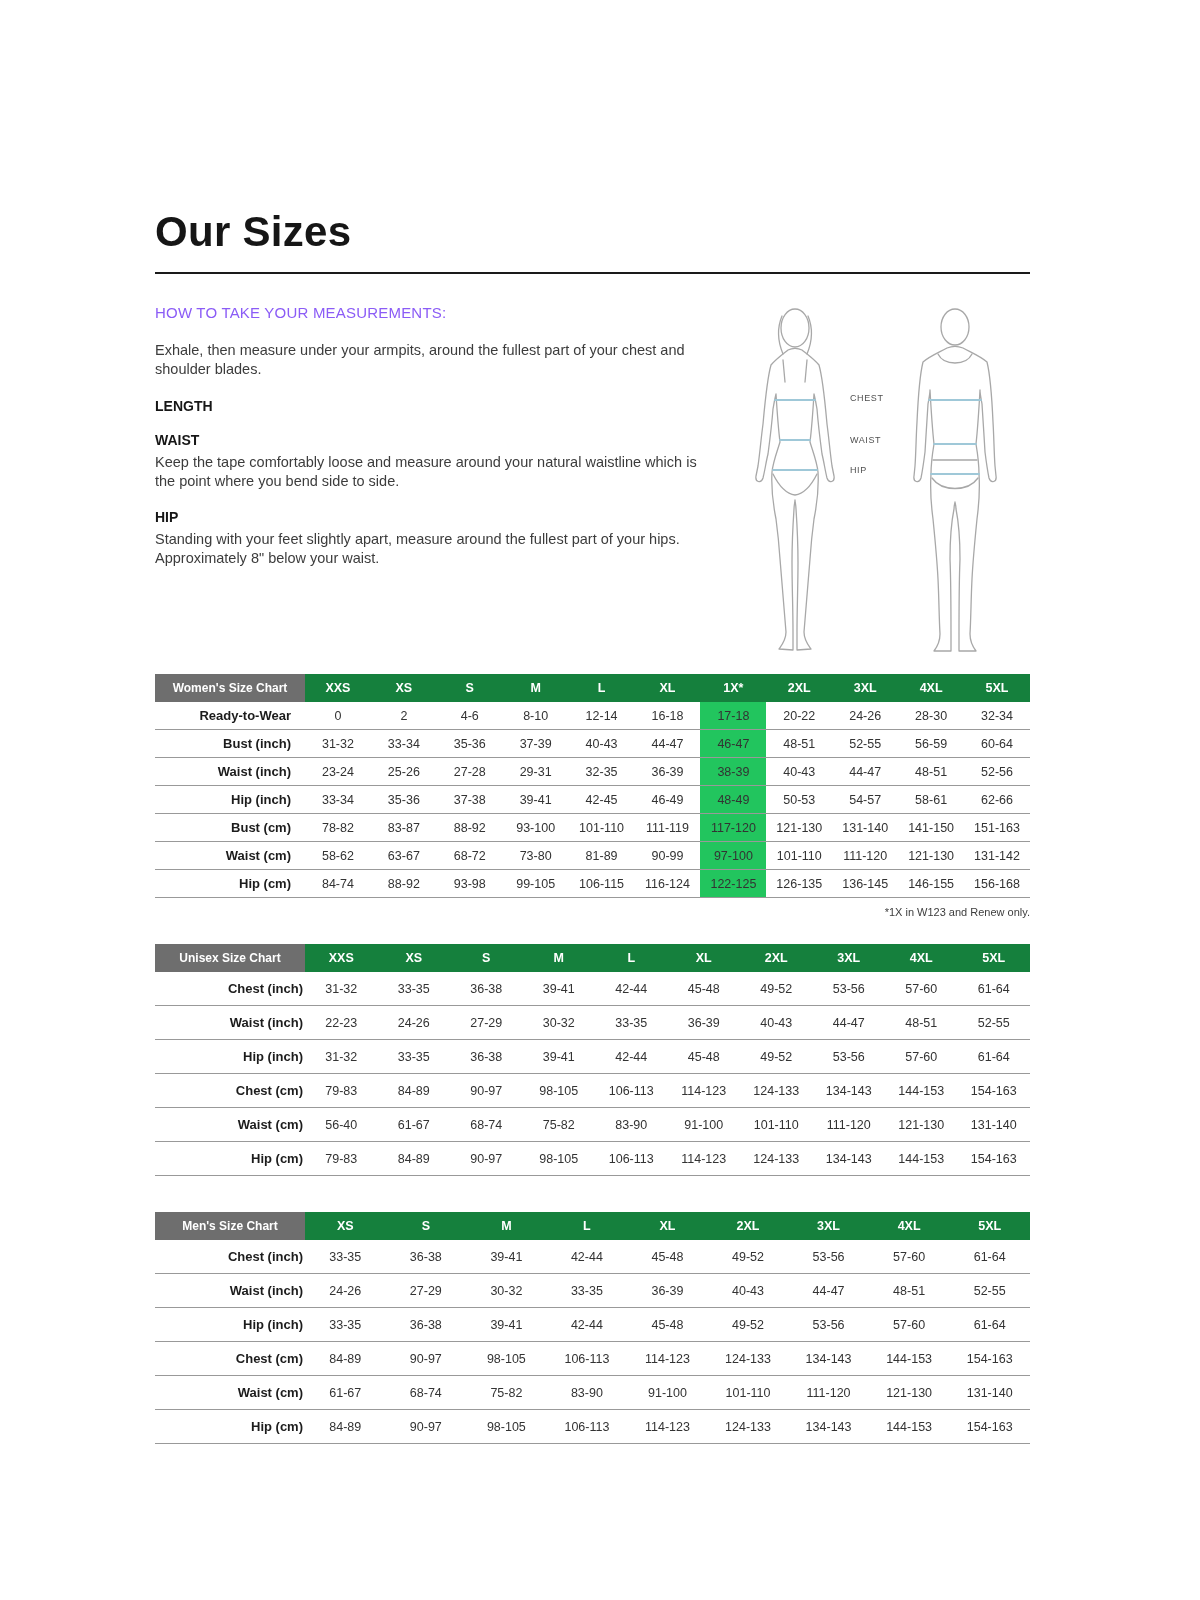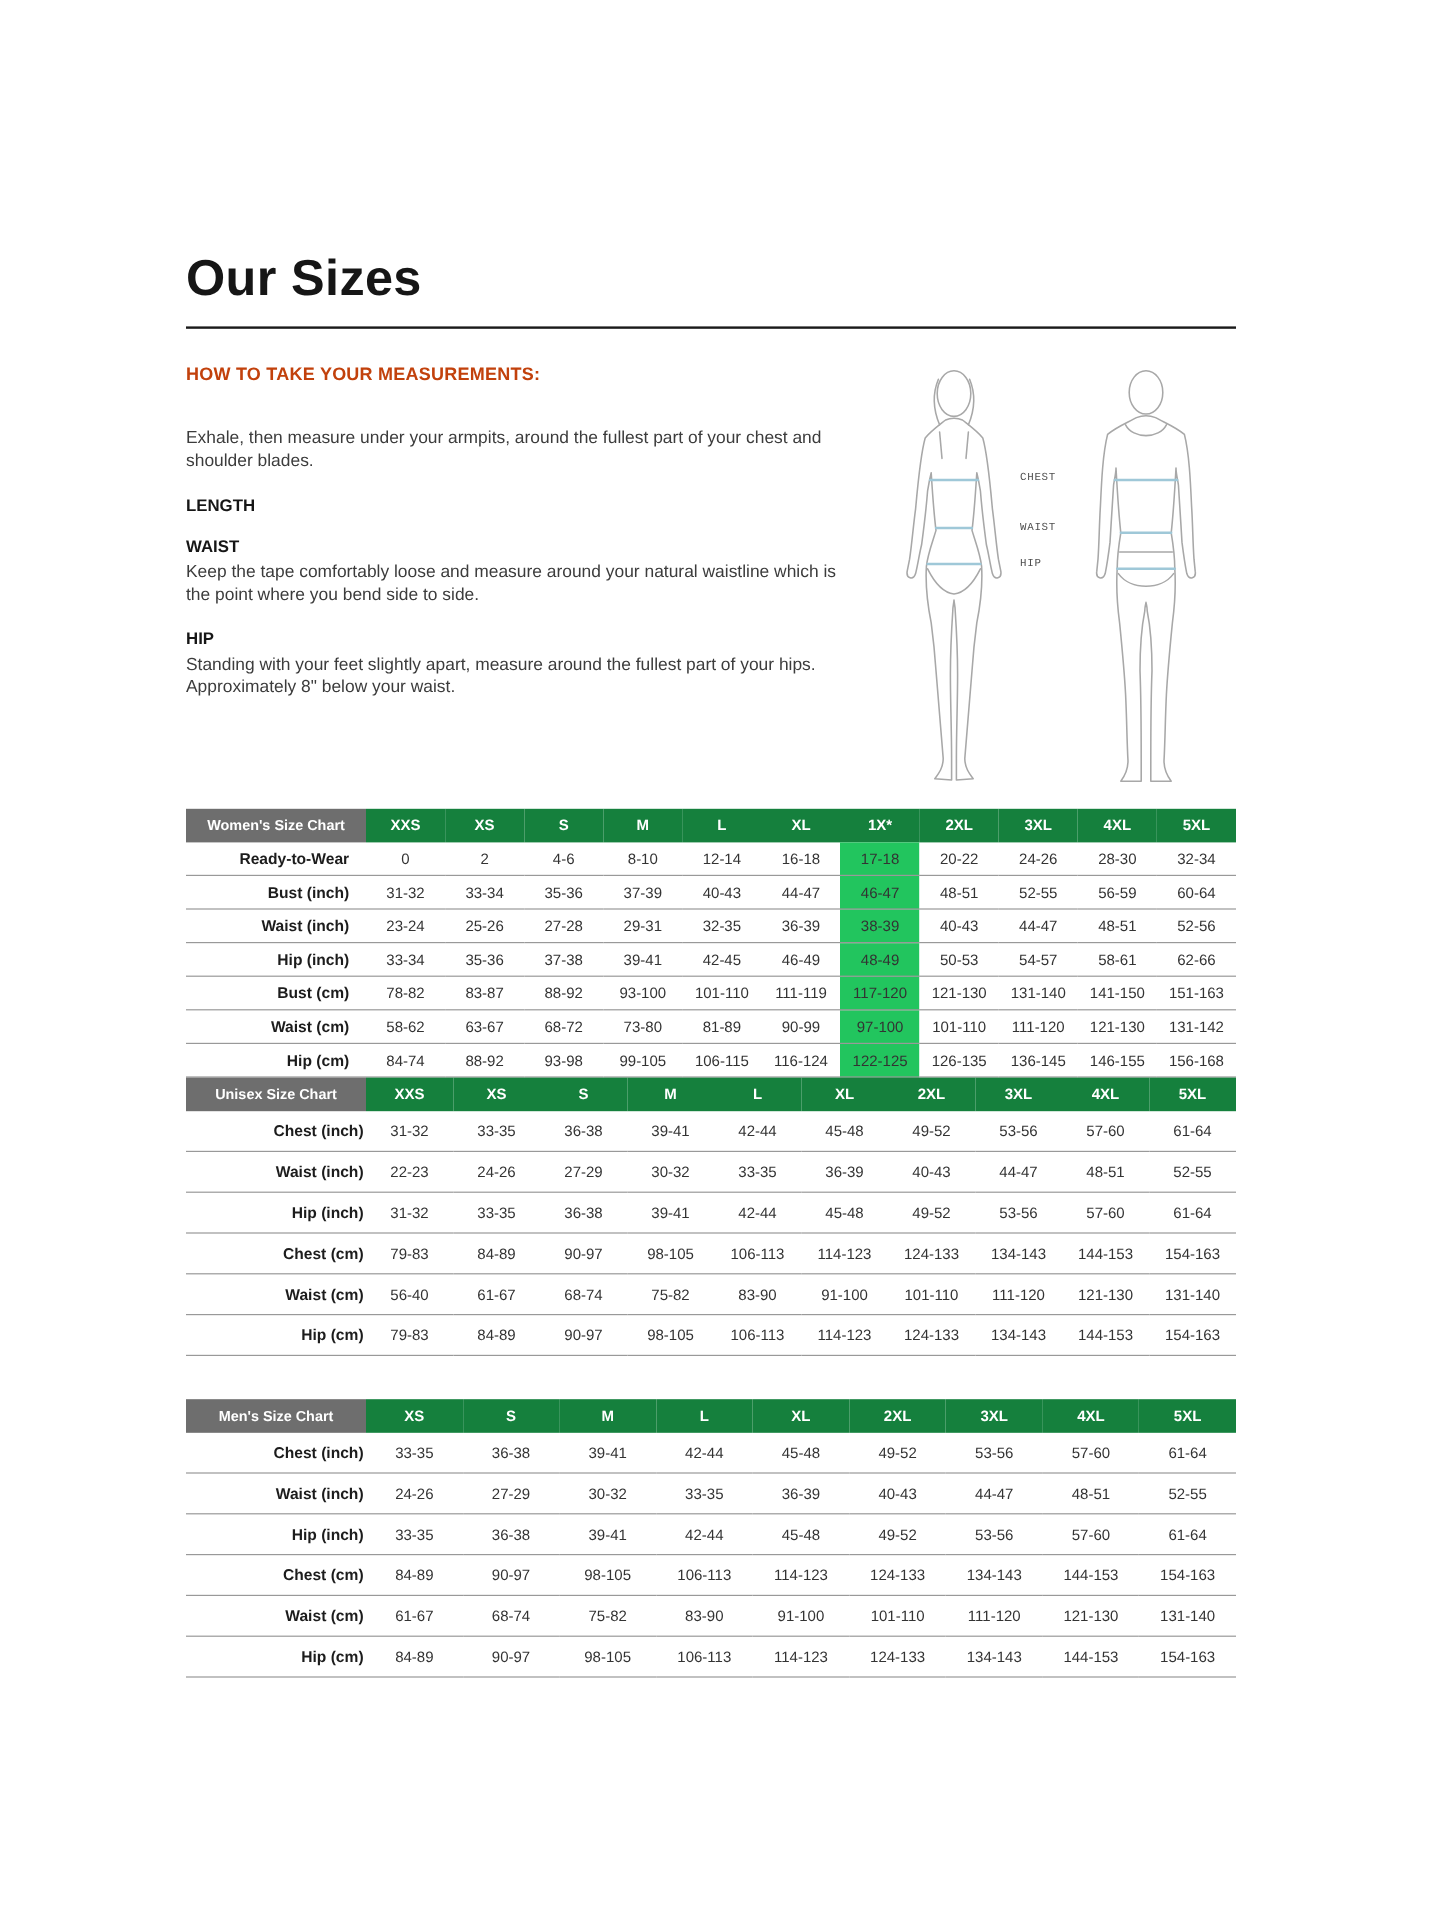--- a/index.html
+++ b/index.html
@@ -24,31 +24,31 @@
   .title-rule {
     border: none;
     border-top: 2px solid #1a1a1a;
     margin: 16px 0 30px 0;
   }
 
   
   .content-row { display: flex; align-items: flex-start; }
   .instructions { width: 555px; flex: none; }
   .inst-heading {
-    font-size: 15px; font-weight: 700; color: #c2410c;
-    letter-spacing: 0.2px; margin-bottom: 35px;
+    font-size: 15px; font-weight: 400; color: #8b5cf6;
+    letter-spacing: 0.2px; margin-bottom: 20px;
   }
   .inst-label { font-size: 14px; font-weight: 700; color: #161616; margin: 18px 0 5px 0; }
   .inst-text { font-size: 14.5px; line-height: 1.33; color: #3c3c3c; margin: 0; }
 
   .figures { width: 300px; height: 368px; margin-left: 20px; position: relative; flex: none; }
   .figures svg { width: 300px; height: 365px; display: block; }
   .fig-label {
     position: absolute; left: 120px; width: 60px;
-    font-size: 9px; letter-spacing: 0.6px; color: #4f4f4f; font-weight: 500; font-family: Liberation Mono, monospace;
+    font-size: 9px; letter-spacing: 0.6px; color: #4f4f4f; font-weight: 500;
   }
   .fig-label.chest { top: 89px; }
   .fig-label.waist { top: 131px; }
   .fig-label.hip   { top: 161px; }
 
   
   .size-table {
     width: 100%;
     border-collapse: collapse;
     table-layout: fixed;
@@ -277,20 +277,21 @@
           <td>106-115</td>
           <td>116-124</td>
           <td class="hl">122-125</td>
           <td>126-135</td>
           <td>136-145</td>
           <td>146-155</td>
           <td>156-168</td>
         </tr>
       </tbody>
     </table>
+  <div class="footnote">*1X in W123 and Renew only.</div>
 
   <table class="size-table spaced">
       <thead>
         <tr>
           <th class="corner">Unisex Size Chart</th>
           <th>XXS</th>
           <th>XS</th>
           <th>S</th>
           <th>M</th>
           <th>L</th>

